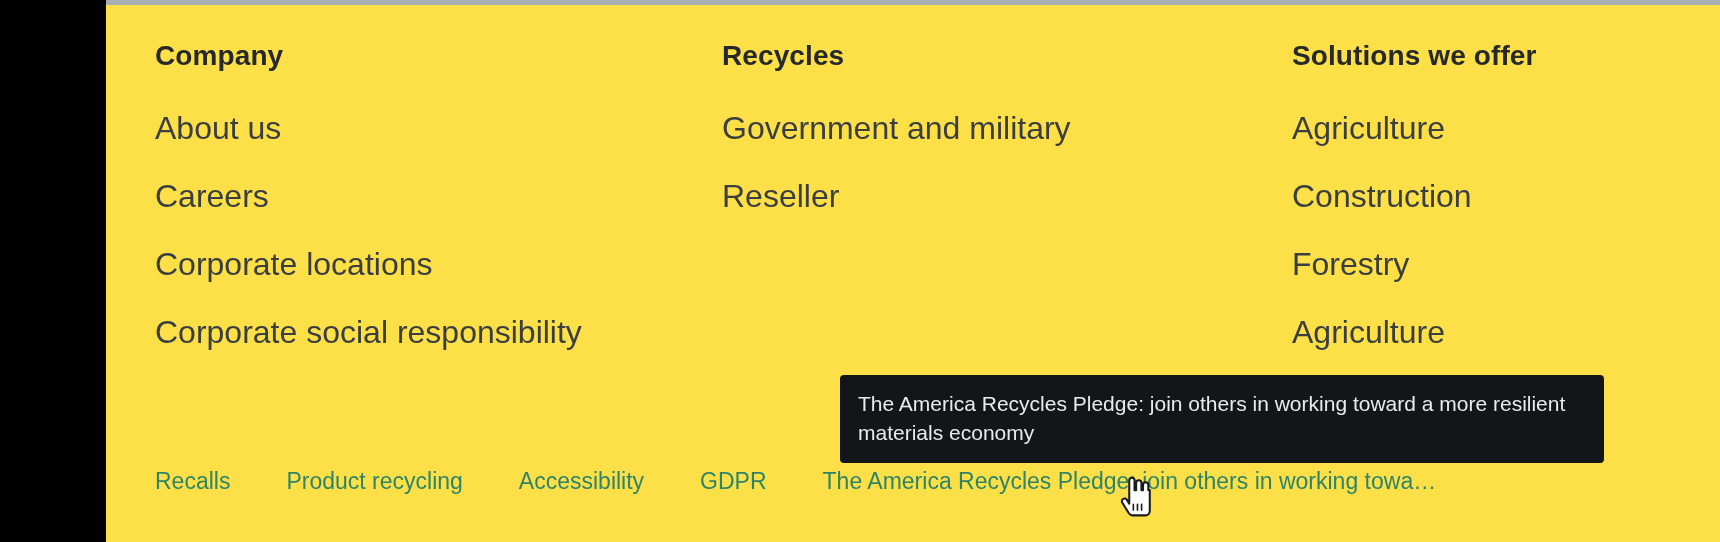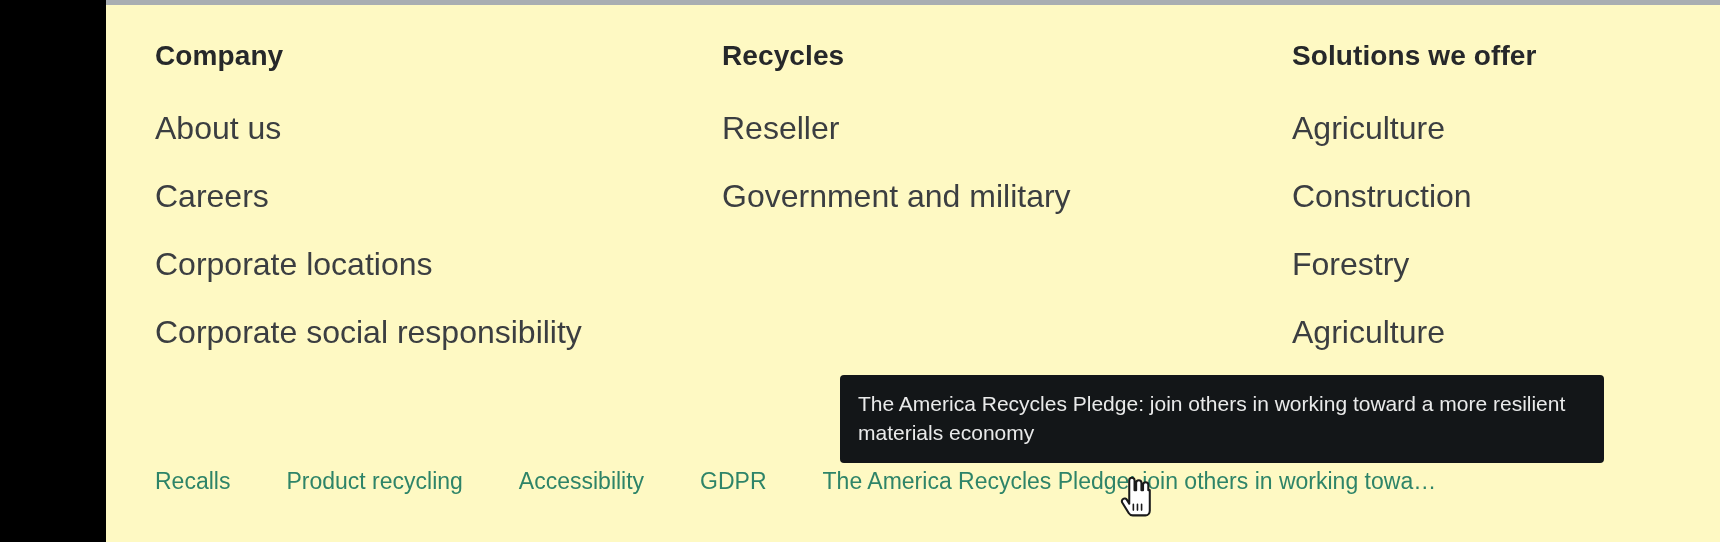--- a/index.html
+++ b/index.html
@@ -31,21 +31,21 @@
     height: 542px;
     background: #000000;
   }
 
   
   .page {
     position: absolute;
     left: 106px; top: 0;
     width: 1614px;
     height: 542px;
-    background: #fef9c3;
+    background: #fde047;
     box-sizing: border-box;
     border-top: 5px solid #a9aeb2;
     overflow: hidden;
   }
 
   .footer-columns {
     position: absolute;
     left: 0; top: 0;
     width: 100%;
     height: 400px;
@@ -165,24 +165,24 @@
           <li>
             <a class="col-link" href="#">Corporate social responsibility</a>
           </li>
         </ul>
       </div>
 
       <div class="col col-2">
         <div class="col-heading">Recycles</div>
         <ul class="col-list">
           <li>
+            <a class="col-link" href="#">Government and military</a>
+          </li>
+          <li>
             <a class="col-link" href="#">Reseller</a>
-          </li>
-          <li>
-            <a class="col-link" href="#">Government and military</a>
           </li>
         </ul>
       </div>
 
       <div class="col col-3">
         <div class="col-heading">Solutions we offer</div>
         <ul class="col-list">
           <li>
             <a class="col-link" href="#">Agriculture</a>
           </li>

